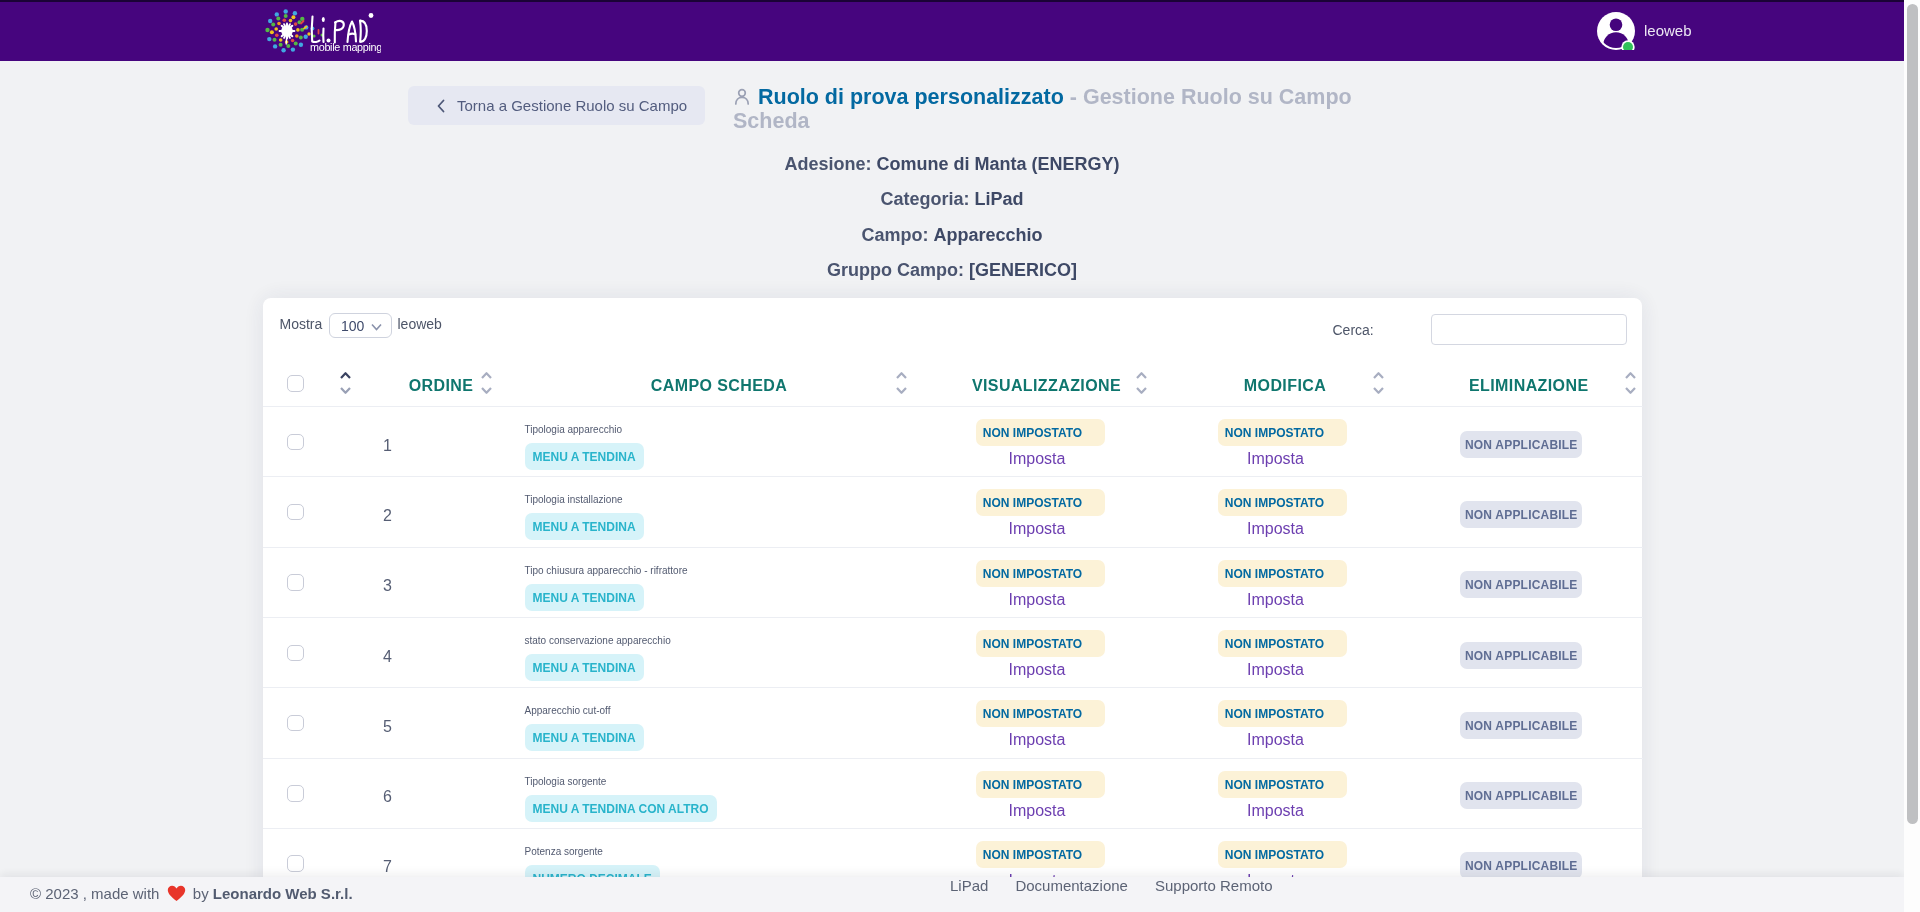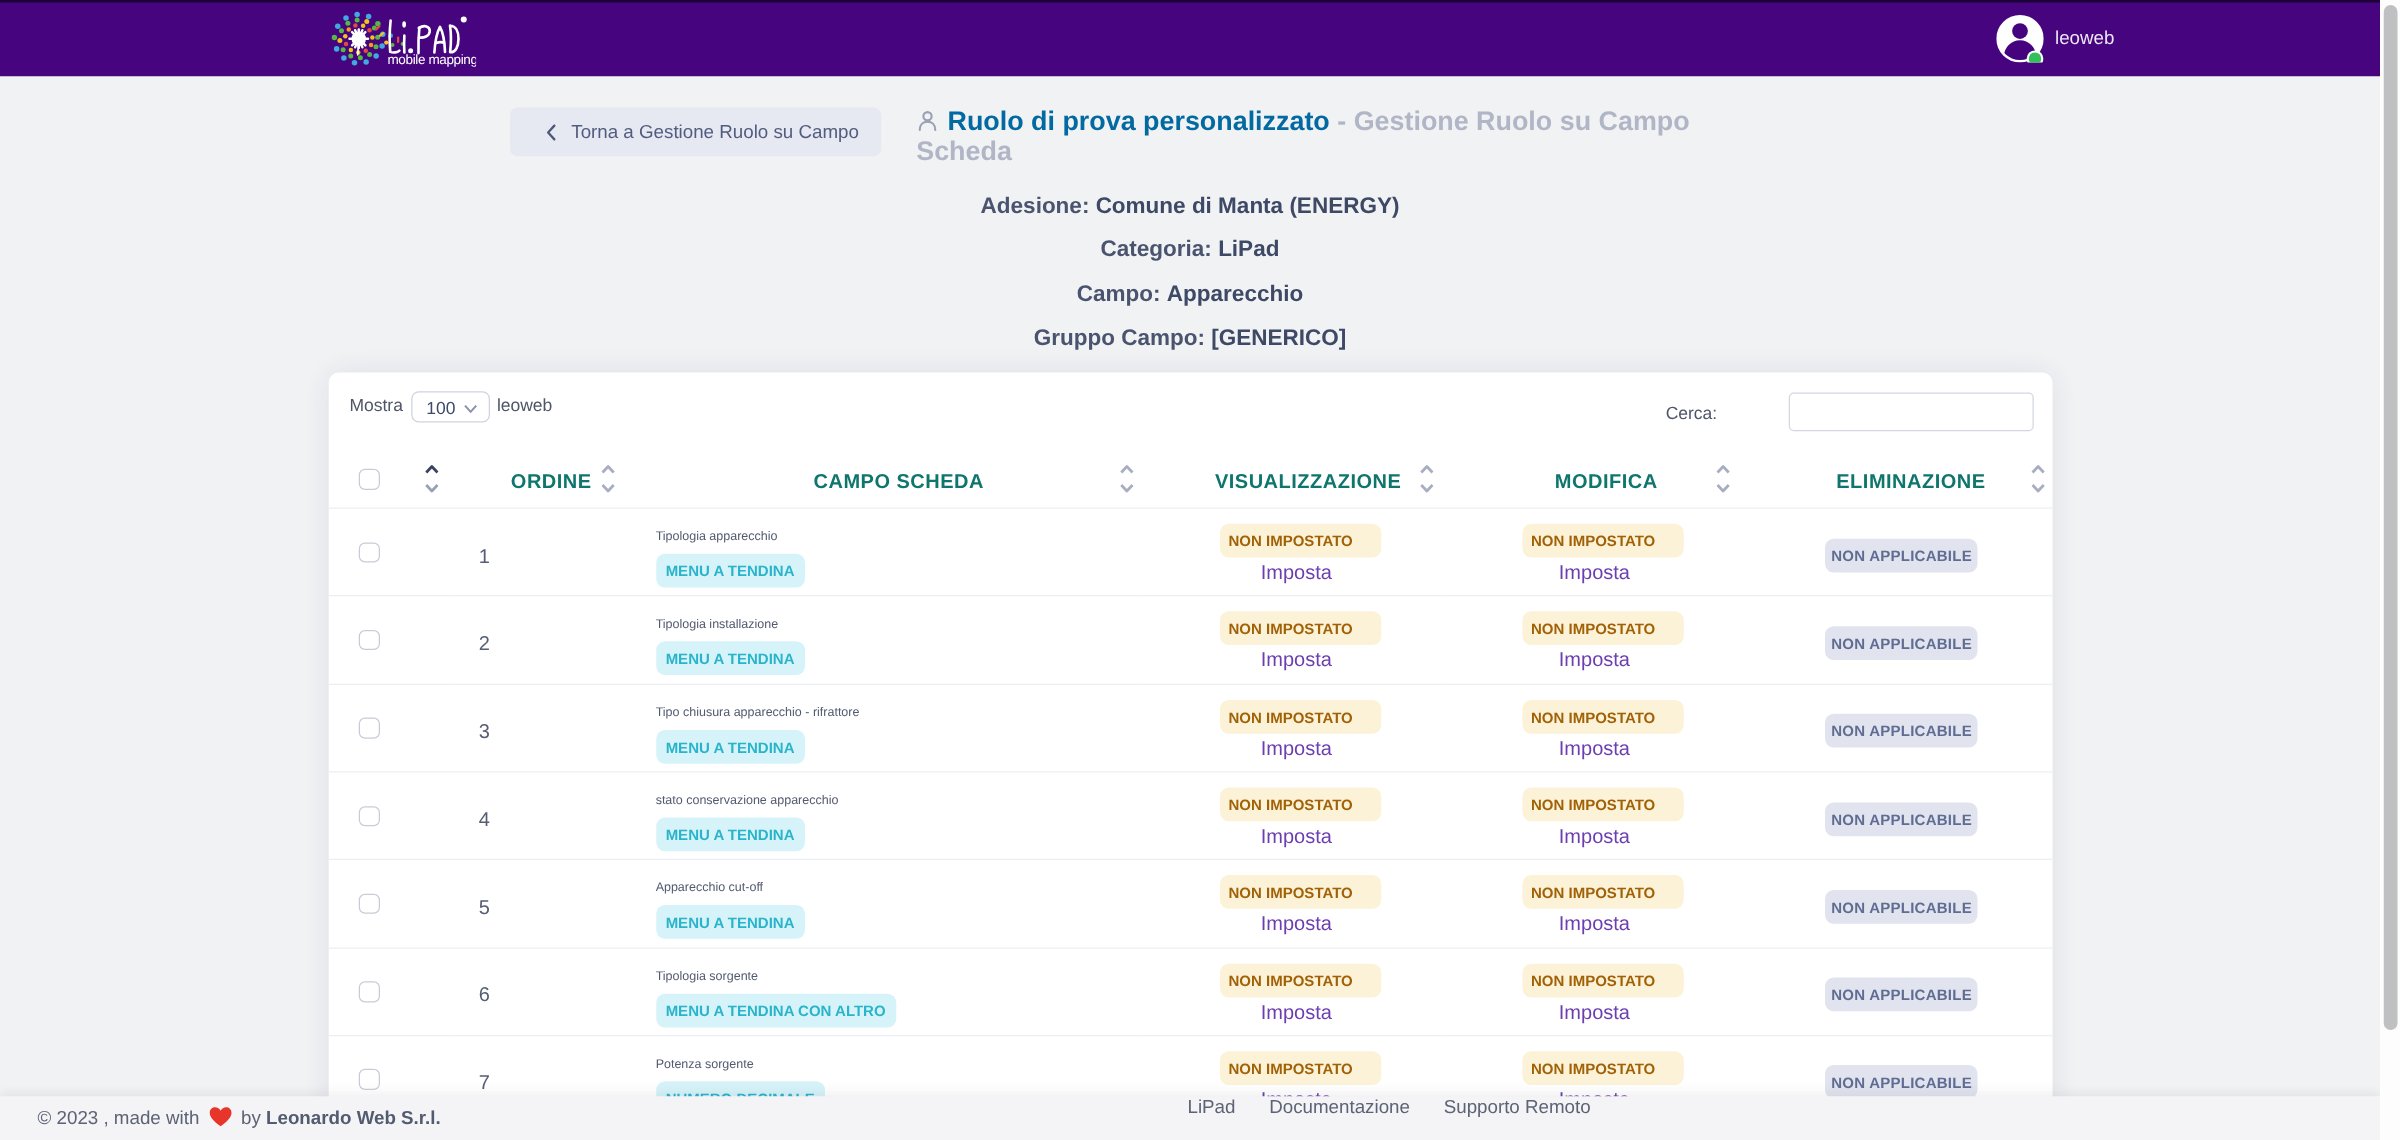--- a/index.html
+++ b/index.html
@@ -50,21 +50,21 @@
 th { padding-top:5px; }
 th:first-child { padding-left:0; padding-top:0; }
 th .sort { position:absolute; right:8px; top:50%; margin-top:-12px; }
 td { vertical-align:top; padding:0; }
 .cb { width:16.5px; height:16.5px; border:1.5px solid #c9ccd8; border-radius:5px; background:#fff; margin-left:24.5px; margin-top:26.5px; }
 td.num { padding-left:24px; padding-top:29.5px; font-size:16px; color:#565e74; }
 td.campo { padding-left:24.5px; padding-top:13px; }
 .rowtitle { font-size:10px; color:#525a70; line-height:20px; margin-bottom:3px; }
 .badge { display:inline-block; font-size:12px; font-weight:bold; letter-spacing:0.2px; border-radius:7px; padding:7px 8px 6px 8px; line-height:14px; }
 .b-cyan { background:#d6f3f9; color:#29b4cb; letter-spacing:0; }
-.b-warn { background:#fcf2d7; color:#a16207; padding-left:7px; padding-right:23px; letter-spacing:0; margin-left:7px; }
+.b-warn { background:#fcf2d7; color:#0369a1; padding-left:7px; padding-right:23px; letter-spacing:0; margin-left:7px; }
 .b-gray { background:#e1e4ee; color:#5f6d93; padding-left:4.5px; padding-right:4.5px; }
 td.setcol { text-align:center; padding-top:12px; padding-left:4px; }
 td:nth-child(5).setcol .b-warn { margin-left:14px; }
 td.setcol .imposta { margin-top:4px; font-size:16px; color:#6c3eb0; }
 td.elim { text-align:center; padding-top:23.5px; padding-left:8px; }
 
 
 .footer { position:absolute; left:0; top:877px; width:1904px; height:35px; background:#f4f4f7; box-shadow:0 -3px 9px rgba(50,50,70,0.08); font-size:15px; color:#5c6375; }
 .footer .copy { position:absolute; left:30px; top:8px; }
 .footer .copy b { color:#525b70; }

